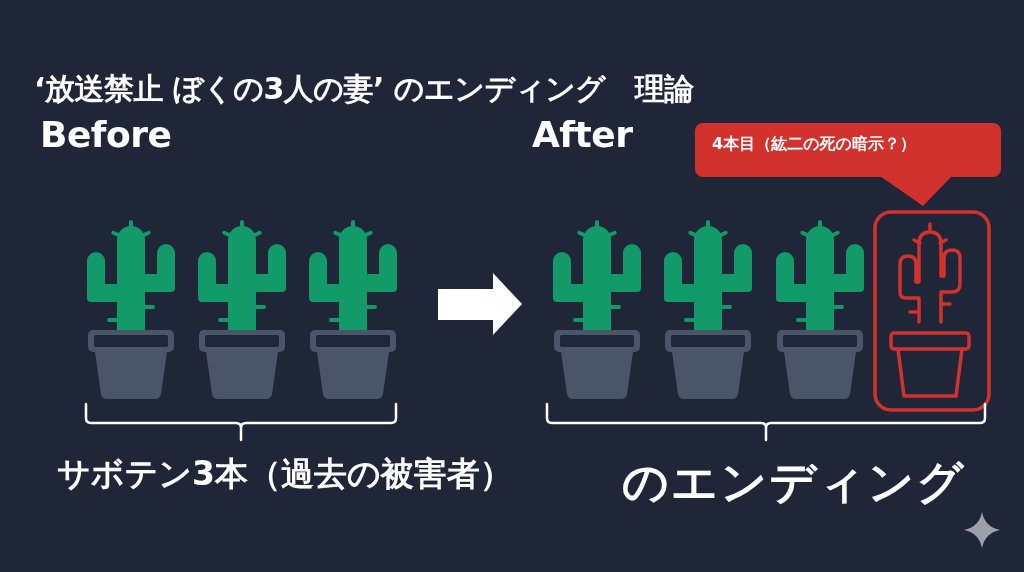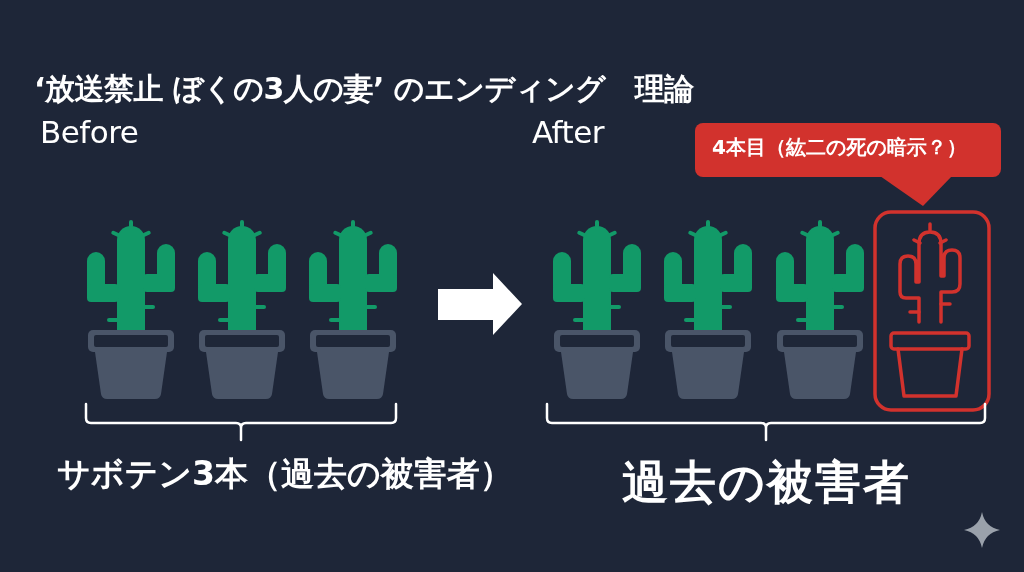--- a/index.html
+++ b/index.html
@@ -11,31 +11,31 @@
     position: relative;
   }
   .abs { position: absolute; }
   .title {
     left: 34px; top: 26px;
     font-size: 30px; font-weight: bold; letter-spacing: -0.5px;
     white-space: nowrap;
     margin-top: 43px;
   }
   .section-label {
-    font-size: 31px; font-weight: normal; letter-spacing: -0.5px;
+    font-size: 36px; font-weight: bold; letter-spacing: -0.5px;
   }
   .before-label { left: 40px; top: 114px; }
   .after-label { left: 524px; top: 114px; margin-left: 8px; }
   .callout {
     left: 695px; top: 123px; width: 306px; height: 54px;
     background: #d2322d; border-radius: 8px;
   }
   .callout-text {
     left: 712px; top: 134px;
-    font-size: 20px; font-weight: bold; white-space: nowrap;
+    font-size: 16px; font-weight: bold; white-space: nowrap;
   }
   .caption-left {
     left: 57px; top: 452px;
     font-size: 33px; font-weight: bold; white-space: nowrap;
   }
   .caption-right {
     left: 622px; top: 452px;
     font-size: 46px; font-weight: bold; white-space: nowrap; letter-spacing: 2px;
   }
   svg { position: absolute; left: 0; top: 0; }
@@ -135,13 +135,13 @@
   <g fill="none" stroke="#ffffff" stroke-width="2.5" stroke-linecap="round">
     <path d="M547 404 L547 418 Q547 423 552 423 L761 423 Q766 423 766 428 L766 440 M766 428 Q766 423 771 423 L980 423 Q985 423 985 418 L985 404"></path>
   </g>
 
   <g>
     <path d="M982 512 Q985 527 1000 530 Q985 533 982 548 Q979 533 964 530 Q979 527 982 512 Z" fill="#9aa1ab"></path>
   </g>
 </svg>
 
 <div class="abs caption-left">サボテン3本（過去の被害者）</div>
-<div class="abs caption-right">過去の被害者</div>
+<div class="abs caption-right">のエンディング</div>
 
 </body></html>

